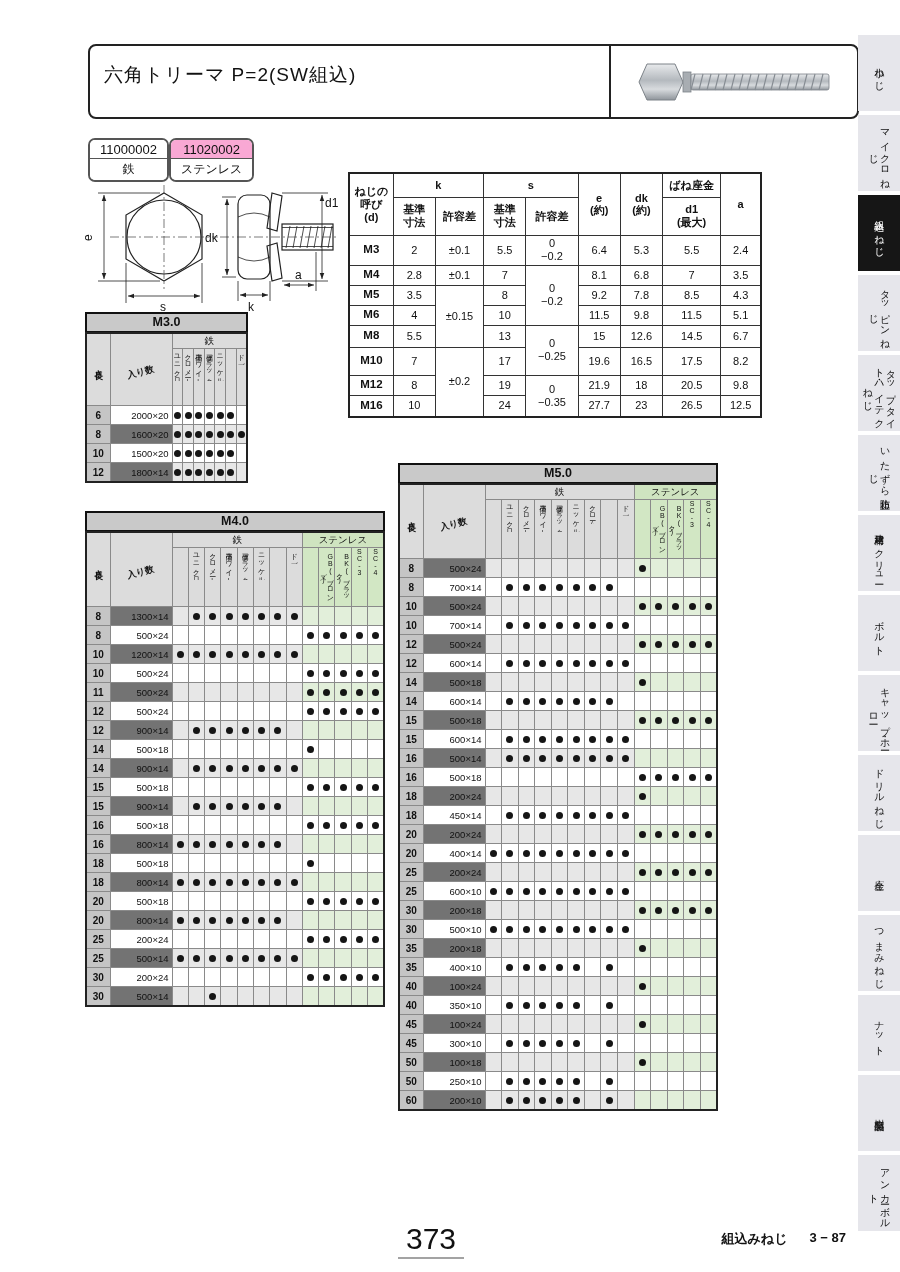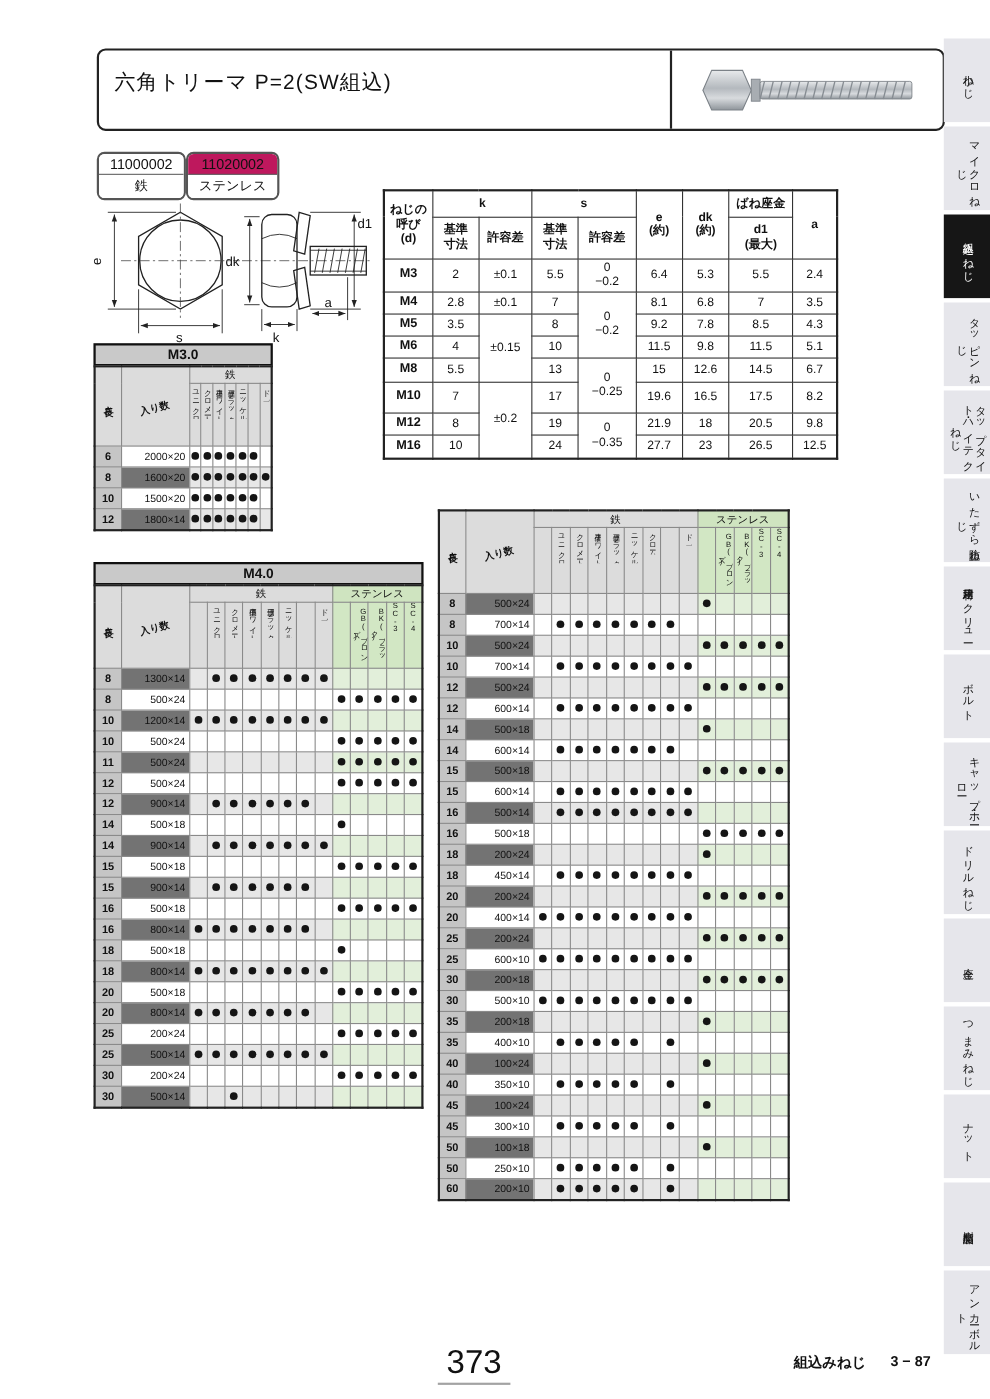--- a/index.html
+++ b/index.html
@@ -9,21 +9,21 @@
   
   .title-box{position:absolute;left:88px;top:44px;width:767px;height:71px;
              border:2px solid #222;border-radius:8px;display:flex;background:#fff;}
   .title-text{flex:1;font-size:19px;font-weight:normal;padding:16px 0 0 14px;letter-spacing:1px;}
   .photo-area{width:246px;border-left:2px solid #222;display:flex;align-items:center;justify-content:center;}
 
   
   .badges{position:absolute;left:88px;top:119px;display:flex;gap:0;margin-top:19px;}
   .badge{border:2px solid #555;border-radius:7px;overflow:hidden;text-align:center;background:#fff;}
   .badge .code{font-size:13px;padding:2px 10px 1px;border-bottom:1px solid #555;background:#fff;}
-  .badge.green .code{background:#be185d;}
+  .badge.green .code{background:#f9a8d4;}
   .badge .label{font-size:12px;padding:2px 10px 2px;background:#fff;}
 
   
   .drawing{position:absolute;left:82px;top:165px;width:258px;height:148px;}
   .drawing svg{width:100%;height:100%;}
   .dline{stroke:#222;stroke-width:1.2;fill:none;}
   .dthin{stroke:#222;stroke-width:0.8;fill:none;}
   .dcl{stroke:#444;stroke-width:0.7;fill:none;stroke-dasharray:9 3 2 3;}
   .dtxt{font-size:12px;fill:#111;}
 
@@ -783,20 +783,21 @@
             <td class="sc"></td>
             <td class="sc"></td>
             <td class="sc"></td>
             <td class="sc"></td>
             <td class="sc"></td>
           </tr>
         </tbody>
       </table>
     </div>
   <div class="ptable" id="pt-m5" style="left:398px;top:463px;width:320px;">
+    <div class="ptitle">M5.0</div>
   <table>
         <colgroup>
           <col style="width: 24px;">
           <col style="width: 62px;">
           <col>
           <col>
           <col>
           <col>
           <col>
           <col>

